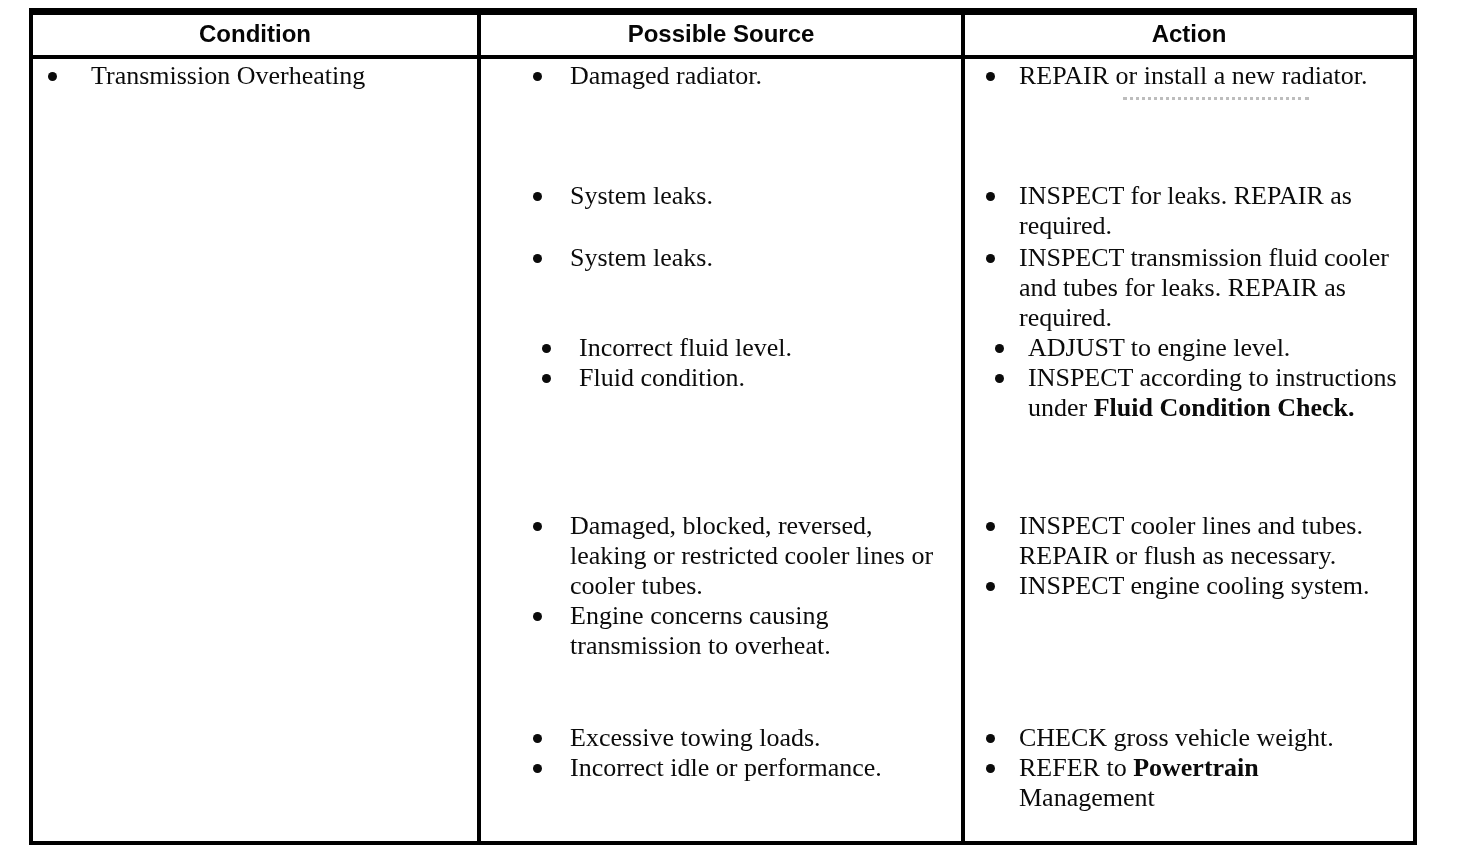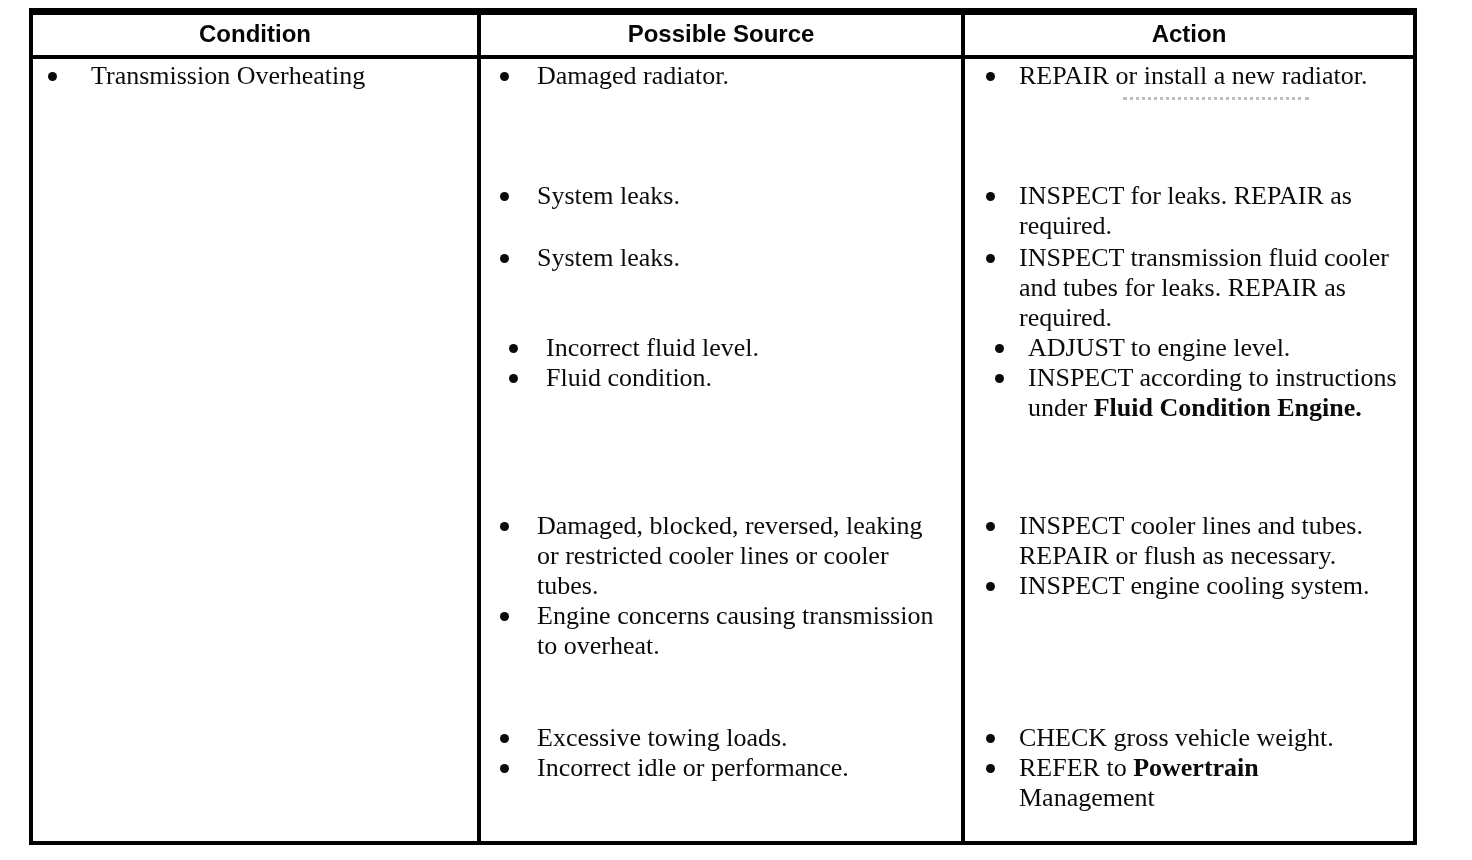--- a/index.html
+++ b/index.html
@@ -61,21 +61,21 @@
   .b5 { top: 452px; }
   .b6 { top: 664px; }
   .bullet-item {
     position: relative;
     font-size: 26px;
     line-height: 30px;
     color: #0b0b0b;
     padding: 0 22px 0 56px;
   }
   td.condition-cell .bullet-item { padding-left: 58px; padding-right: 14px; }
-  td.source-cell    .bullet-item { padding-left: 56px; padding-right: 22px; }
+  td.source-cell    .bullet-item { padding-left: 56px; padding-right: 22px; margin-left: 33px; }
   td.action-cell    .bullet-item { padding-left: 54px; padding-right: 16px; }
   .bullet {
     position: absolute;
     top: 11px;
     width: 9px;
     height: 9px;
     border-radius: 50%;
     background: #0b0b0b;
   }
   td.condition-cell .bullet { left: 15px; }
@@ -191,21 +191,21 @@
               <span>INSPECT transmission fluid cooler and tubes for leaks. REPAIR as required.</span>
             </div>
           </div>
           <div class="block b4">
             <div class="bullet-item">
               <span class="bullet"></span>
               <span>ADJUST to engine level.</span>
             </div>
             <div class="bullet-item">
               <span class="bullet"></span>
-              <span>INSPECT according to instructions under </span><span class="ref">Fluid Condition Engine.</span>
+              <span>INSPECT according to instructions under </span><span class="ref">Fluid Condition Check.</span>
             </div>
           </div>
           <div class="block b5">
             <div class="bullet-item">
               <span class="bullet"></span>
               <span>INSPECT cooler lines and tubes. REPAIR or flush as necessary.</span>
             </div>
             <div class="bullet-item">
               <span class="bullet"></span>
               <span>INSPECT engine cooling system.</span>

